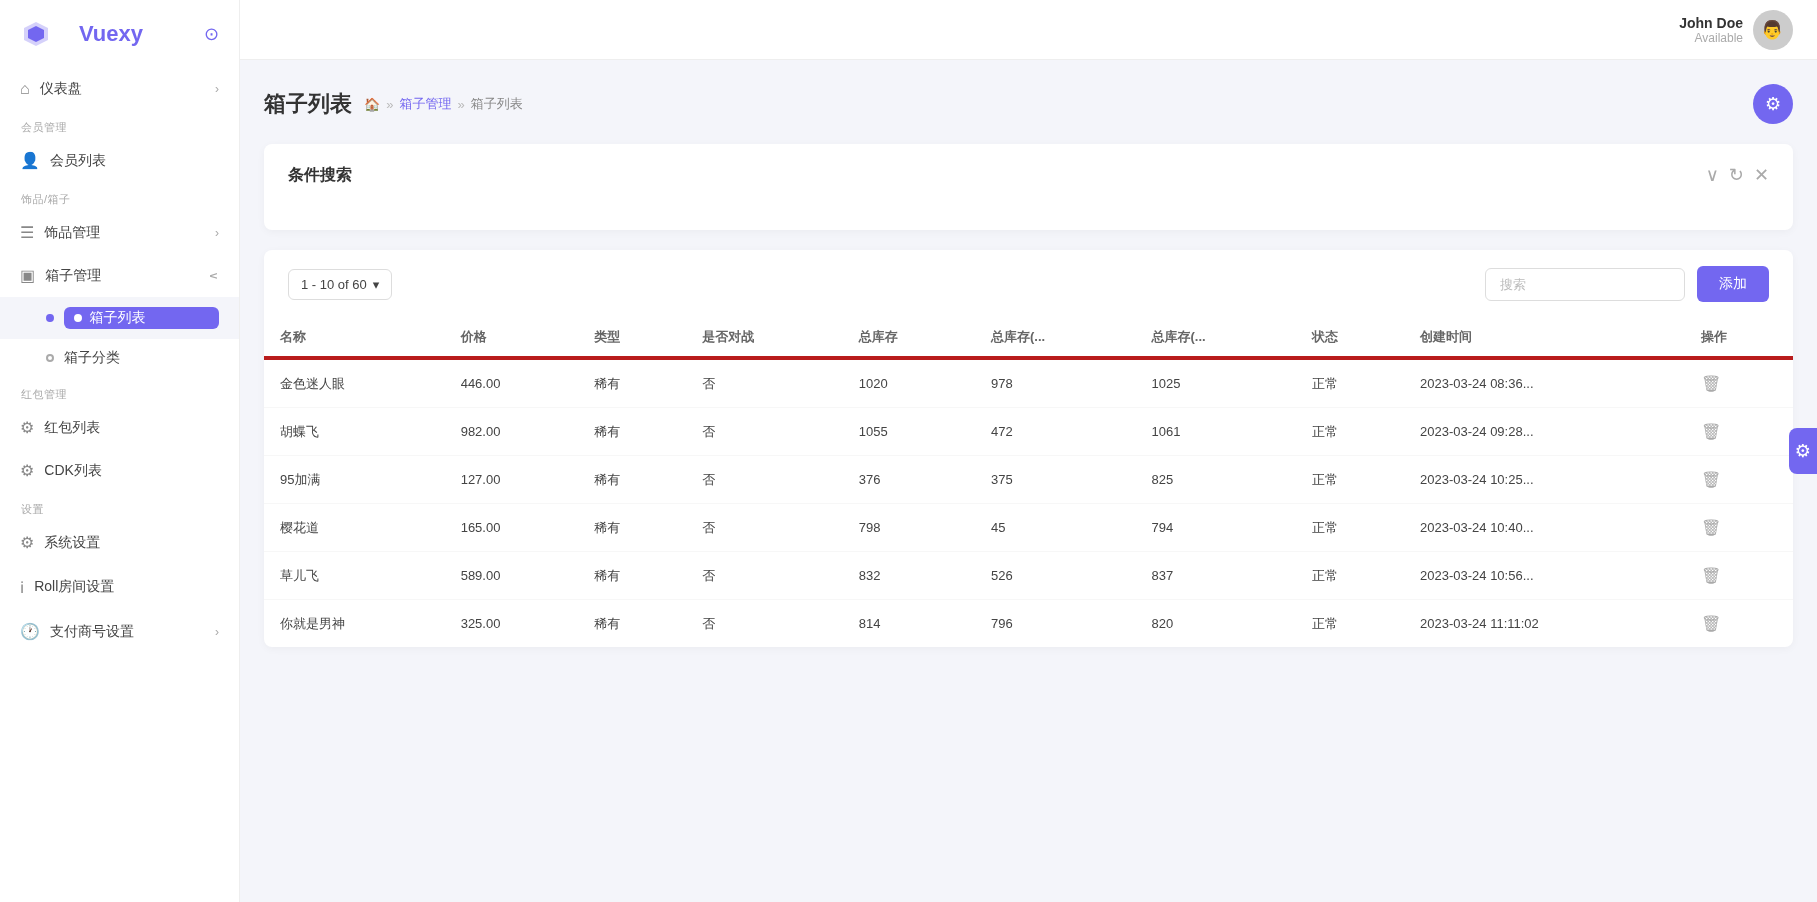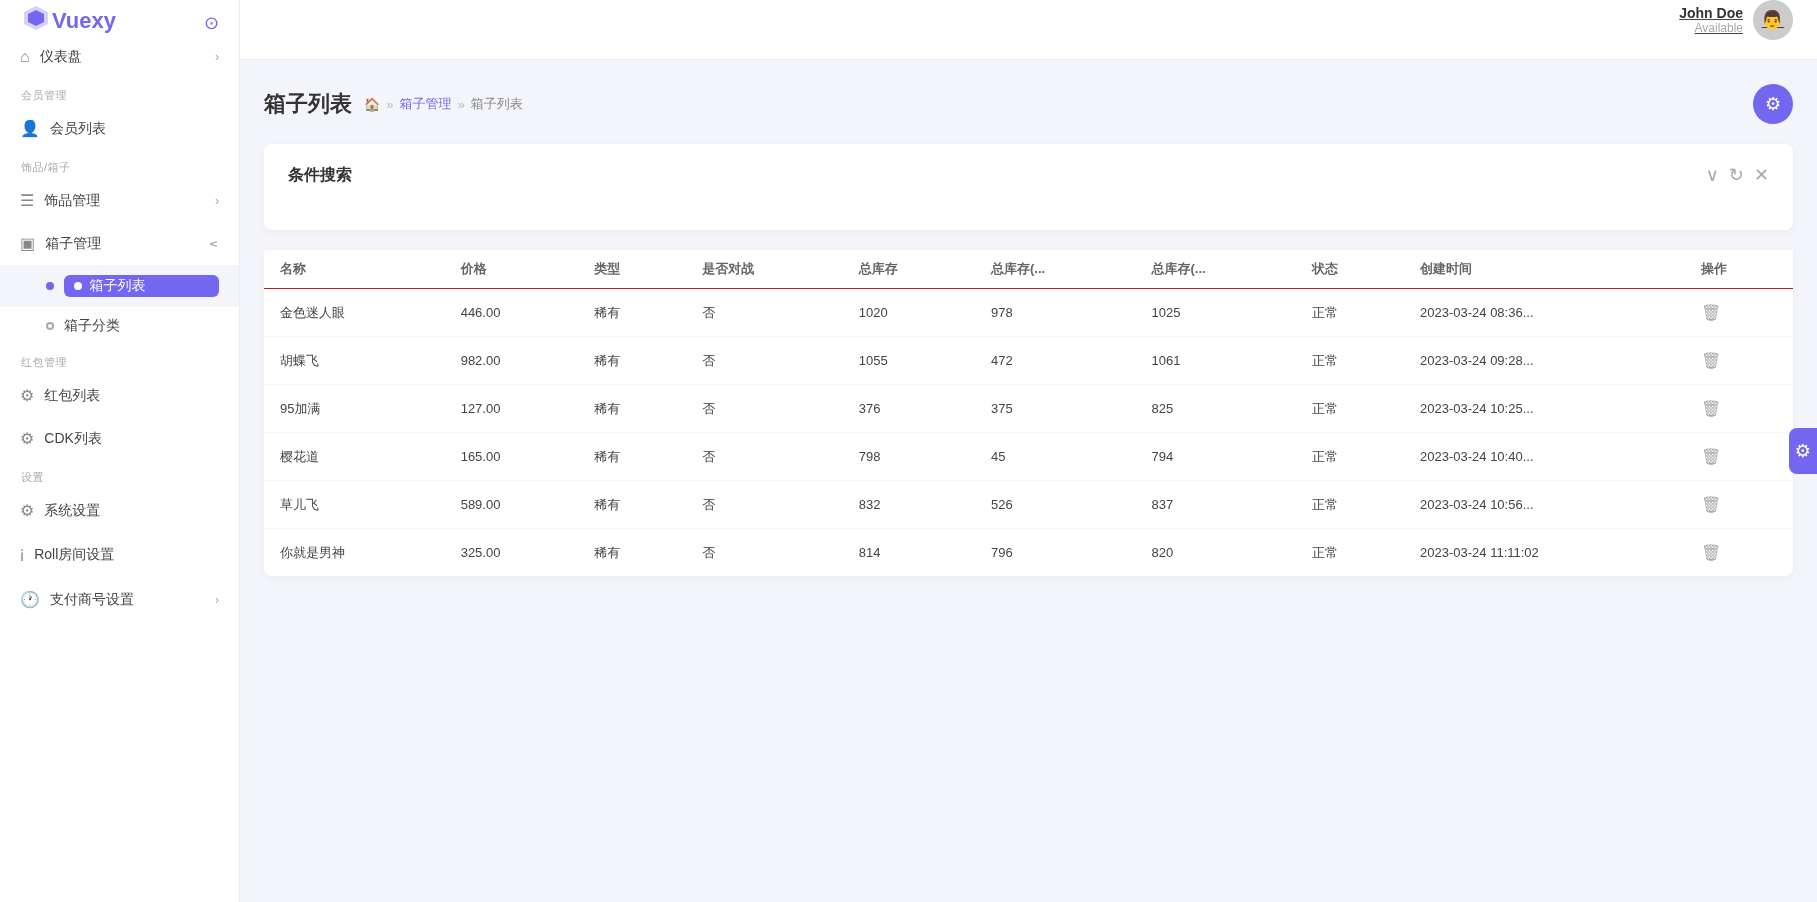--- a/index.html
+++ b/index.html
@@ -1,35 +1,35 @@
 <!DOCTYPE html>
 <html><head>
   <meta charset="utf-8">
   <style>
     * { box-sizing: border-box; margin: 0; padding: 0; }
     body { font-family: "Microsoft YaHei", "PingFang SC", Arial, sans-serif; font-size: 14px; background: #f4f5fa; color: #444; display: flex; height: 100vh; overflow: hidden; }
 
     
     .sidebar { width: 240px; background: #fff; height: 100vh; overflow-y: auto; border-right: 1px solid #eee; flex-shrink: 0; display: flex; flex-direction: column; }
-    .sidebar-logo { display: flex; align-items: flex-end; gap: 0; padding: 2px 20px; }
+    .sidebar-logo { display: flex; align-items: center; gap: 27px; padding: 18px 20px; }
     .logo-icon { width: 32px; height: 32px; }
     .logo-text { font-size: 22px; font-weight: 700; color: #7367f0; }
     .sidebar-nav-item { display: flex; align-items: center; justify-content: space-between; padding: 12px 20px; cursor: pointer; color: #444; font-size: 14px; }
     .sidebar-nav-item .nav-left { display: flex; align-items: center; gap: 10px; }
     .sidebar-nav-item .nav-icon { color: #888; font-size: 16px; }
     .sidebar-section-label { padding: 10px 21px 4px; font-size: 11px; color: #aaa; text-transform: uppercase; letter-spacing: 0.5px; }
     .sidebar-sub-item { display: flex; align-items: center; gap: 10px; padding: 10px 20px 10px 46px; cursor: pointer; color: #444; font-size: 14px; }
     .sub-dot { width: 8px; height: 8px; border-radius: 50%; border: 2px solid #aaa; display: inline-block; }
     .sub-dot.active { border-color: #7367f0; background: #7367f0; }
     .chevron { font-size: 12px; color: #aaa; }
     .sidebar-nav-item.expanded .chevron { transform: rotate(90deg); }
 
     
     .main { flex: 1; display: flex; flex-direction: column; overflow: hidden; }
-    .topbar { background: #fff; padding: 0 24px; display: flex; justify-content: flex-end; align-items: flex-start; border-bottom: 1px solid #eee; min-height: 60px; text-decoration: underline; }
+    .topbar { background: #fff; padding: 0 24px; display: flex; justify-content: flex-end; align-items: center; border-bottom: 1px solid #eee; min-height: 60px; }
     .user-info { display: flex; align-items: center; gap: 10px; }
     .user-text { text-align: right; }
     .user-name { font-weight: 600; font-size: 14px; color: #333; }
     .user-status { font-size: 12px; color: #aaa; }
     .user-avatar { width: 40px; height: 40px; border-radius: 50%; background: #ccc; overflow: hidden; display: flex; align-items: center; justify-content: center; font-size: 18px; }
 
     .content-area { flex: 1; overflow-y: auto; padding: 24px; }
 
     
     .page-header { display: flex; align-items: center; justify-content: space-between; margin-bottom: 20px; }
@@ -53,21 +53,21 @@
     
     .table-card { background: #fff; border-radius: 8px; padding: 0; box-shadow: 0 2px 8px rgba(0,0,0,0.04); }
     .table-toolbar { display: flex; align-items: center; justify-content: space-between; padding: 16px 24px; }
     .pagination-select { border: 1px solid #ddd; border-radius: 6px; padding: 7px 12px; font-size: 13px; color: #444; cursor: pointer; display: flex; align-items: center; gap: 6px; }
     .table-toolbar-right { display: flex; align-items: center; gap: 12px; }
     .search-input { border: 1px solid #ddd; border-radius: 6px; padding: 8px 14px; font-size: 13px; color: #333; outline: none; width: 200px; }
     .search-input::placeholder { color: #bbb; }
     .add-btn { background: #7367f0; color: #fff; border: none; border-radius: 6px; padding: 9px 22px; font-size: 14px; cursor: pointer; font-weight: 500; }
 
     table { width: 100%; border-collapse: collapse; }
-    th { padding: 10px 16px; text-align: left; font-size: 13px; color: #666; font-weight: 600; border-bottom: 1px solid #b91c1c; background: #fff; }
+    th { padding: 10px 16px; text-align: left; font-size: 13px; color: #666; font-weight: 600; border-bottom: 4px solid #b91c1c; background: #fff; }
     td { padding: 14px 16px; font-size: 13px; color: #444; border-bottom: 1px solid #f7f7f7; }
     tr:last-child td { border-bottom: none; }
     .delete-icon { color: #aaa; cursor: pointer; font-size: 16px; }
 
     
     .right-settings { position: fixed; right: 0; top: 50%; transform: translateY(-50%); background: #7367f0; color: #fff; padding: 12px 6px; border-radius: 8px 0 0 8px; cursor: pointer; font-size: 18px; }
   </style>
 </head>
 <body>
 
@@ -193,20 +193,30 @@
         <span class="card-title">条件搜索</span>
         <div class="card-actions">
           <span title="collapse">∨</span>
           <span title="refresh">↻</span>
           <span title="close">✕</span>
         </div>
       </div>
     </div>
 
     <div class="table-card">
+      <div class="table-toolbar">
+        <div class="pagination-select">
+          <span>1 - 10 of 60</span>
+          <span>▾</span>
+        </div>
+        <div class="table-toolbar-right">
+          <input type="text" class="search-input" id="table-search" placeholder="搜索" style="">
+          <button class="add-btn">添加</button>
+        </div>
+      </div>
       <table>
         <thead>
           <tr id="table-header-row">
           <th>名称</th>
               <th>价格</th>
               <th>类型</th>
               <th>是否对战</th>
               <th>总库存</th>
               <th>总库存(...</th>
               <th>总库存(...</th>

